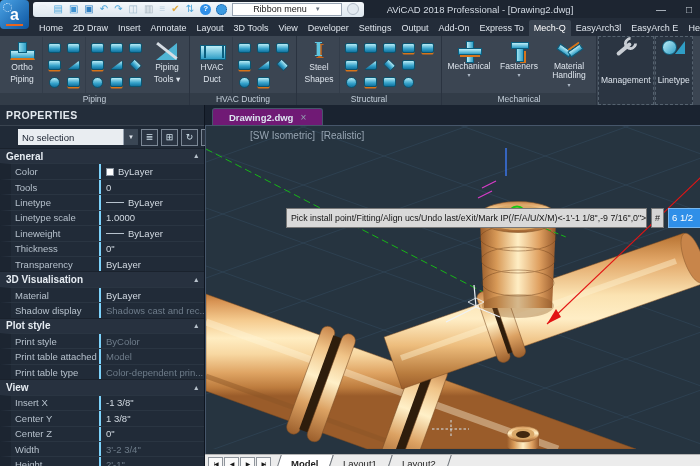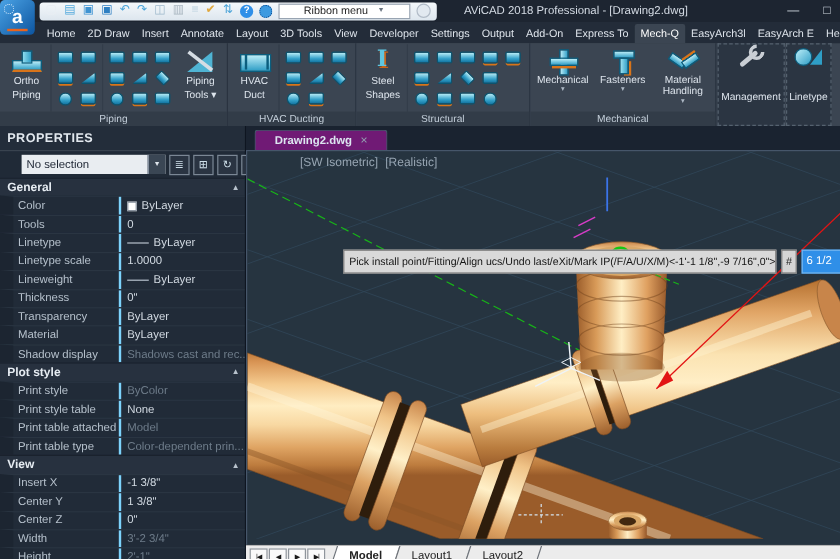--- a/index.html
+++ b/index.html
@@ -334,46 +334,44 @@
             <span class="val">
               <span>0"</span>
             </span>
           </div>
           <div class="prow">
             <span class="lab">Transparency</span>
             <span class="val">
               <span>ByLayer</span>
             </span>
           </div>
+          <div class="psec">
+            <span>3D Visualisation</span>
+            <span class="arr">▴</span>
+          </div>
           <div class="prow">
             <span class="lab">Material</span>
             <span class="val">
               <span>ByLayer</span>
             </span>
           </div>
           <div class="prow">
             <span class="lab">Shadow display</span>
             <span class="val dim">
               <span>Shadows cast and rec...</span>
             </span>
           </div>
           <div class="psec">
             <span>Plot style</span>
             <span class="arr">▴</span>
           </div>
           <div class="prow">
             <span class="lab">Print style</span>
             <span class="val dim">
               <span>ByColor</span>
-            </span>
-          </div>
-          <div class="prow">
-            <span class="lab">Print style table</span>
-            <span class="val">
-              <span>None</span>
             </span>
           </div>
           <div class="prow">
             <span class="lab">Print table attached to</span>
             <span class="val dim">
               <span>Model</span>
             </span>
           </div>
           <div class="prow">
             <span class="lab">Print table type</span>

